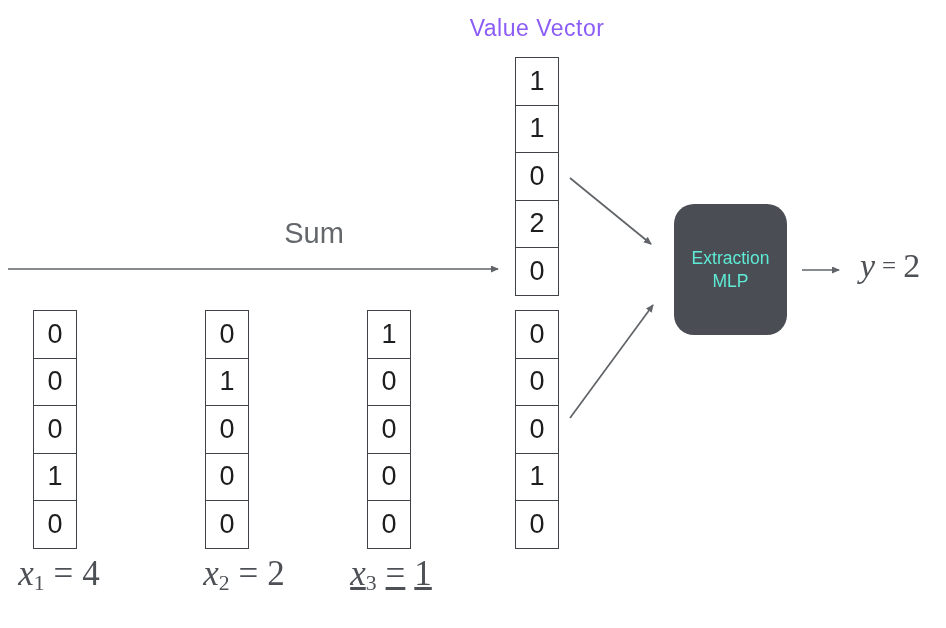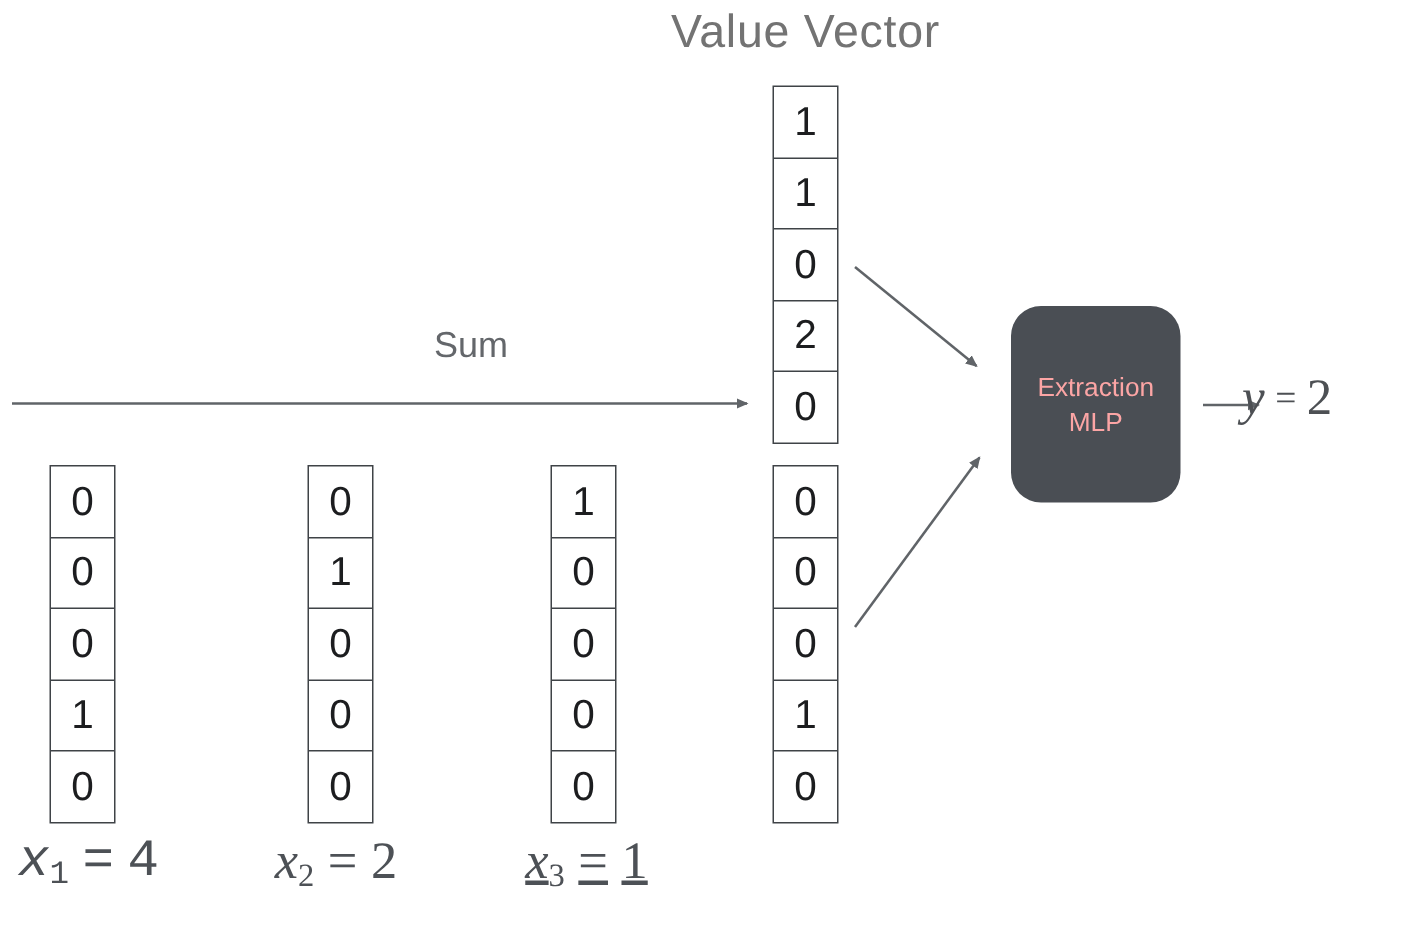--- a/index.html
+++ b/index.html
@@ -9,32 +9,32 @@
     background:#ffffff;
     overflow:hidden;
     font-family:"Liberation Sans", sans-serif;
   }
   .arrow-layer{
     position:absolute;left:0;top:0;width:946px;height:628px;
     pointer-events:none;
   }
   .diagram-title{
     position:absolute;
-    left:537px;top:3px;
+    left:537px;top:15px;
     transform:translateX(-50%);
-    font-size:31px;
+    font-size:23px;
     letter-spacing:0.5px;
-    color:#737373;
+    color:#8b5cf6;
     white-space:nowrap;
   }
   .sum-label{
     position:absolute;
     left:314px;top:217px;
     transform:translateX(-50%);
-    font-size:24px;
+    font-size:29px;
     color:#64676b;
   }
   .vector{
     position:absolute;
     width:42px;
     background:#ffffff;
     border:1.5px solid #3f4347;
   }
   .vector .cell{
     height:46.5px;
@@ -59,40 +59,40 @@
     white-space:nowrap;
   }
   .x-label .xvar{font-style:italic;}
   .x-label sub{
     font-size:0.62em;
     font-style:normal;
     line-height:0;
     vertical-align:-0.25em;
   }
   .x-label .eq{margin:0 9px;}
-  .lbl-x1{left:59px;font-family:Liberation Mono, monospace;}
-  .lbl-x2{left:224px;}
+  .lbl-x1{left:59px;}
+  .lbl-x2{left:244px;}
   .lbl-x3{left:391px;text-decoration:underline;}
   .lbl-x4{left:547px;}
   .mlp-box{
     position:absolute;
     left:674px;top:204px;
     width:113px;height:131px;
     background:#4a4e54;
     border-radius:20px;
     display:flex;flex-direction:column;
     align-items:center;justify-content:center;
-    color:#fca5a5;
+    color:#5eead4;
     font-size:17.5px;
     line-height:23px;
     text-align:center;
   }
   .output-label{
     position:absolute;
-    left:828px;top:247px;
+    left:860px;top:247px;
     font-family:"Liberation Serif", serif;
     font-size:34px;
     color:#4d5054;
     white-space:nowrap;
   }
   .output-label .yvar{font-style:italic;}
   .output-label .eq{font-size:25px;margin:0 7px;vertical-align:3px;}
 </style>
 </head>
 <body>

